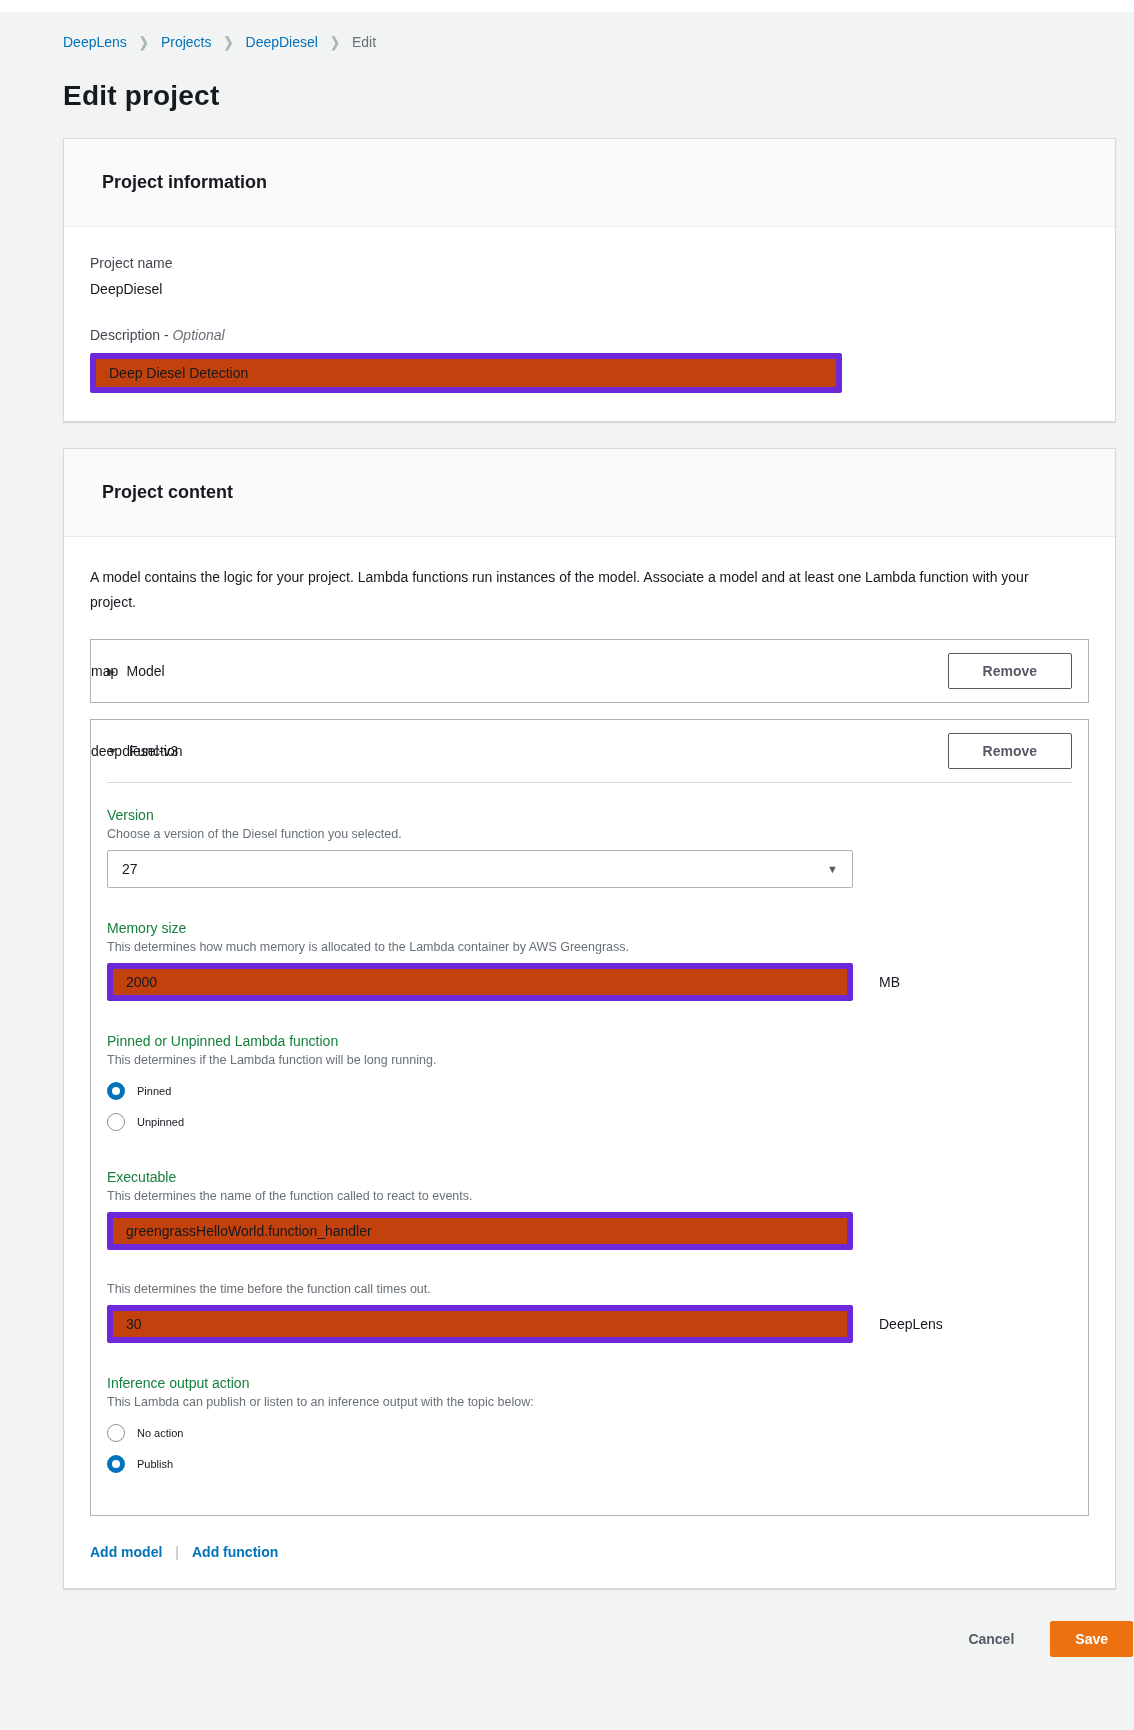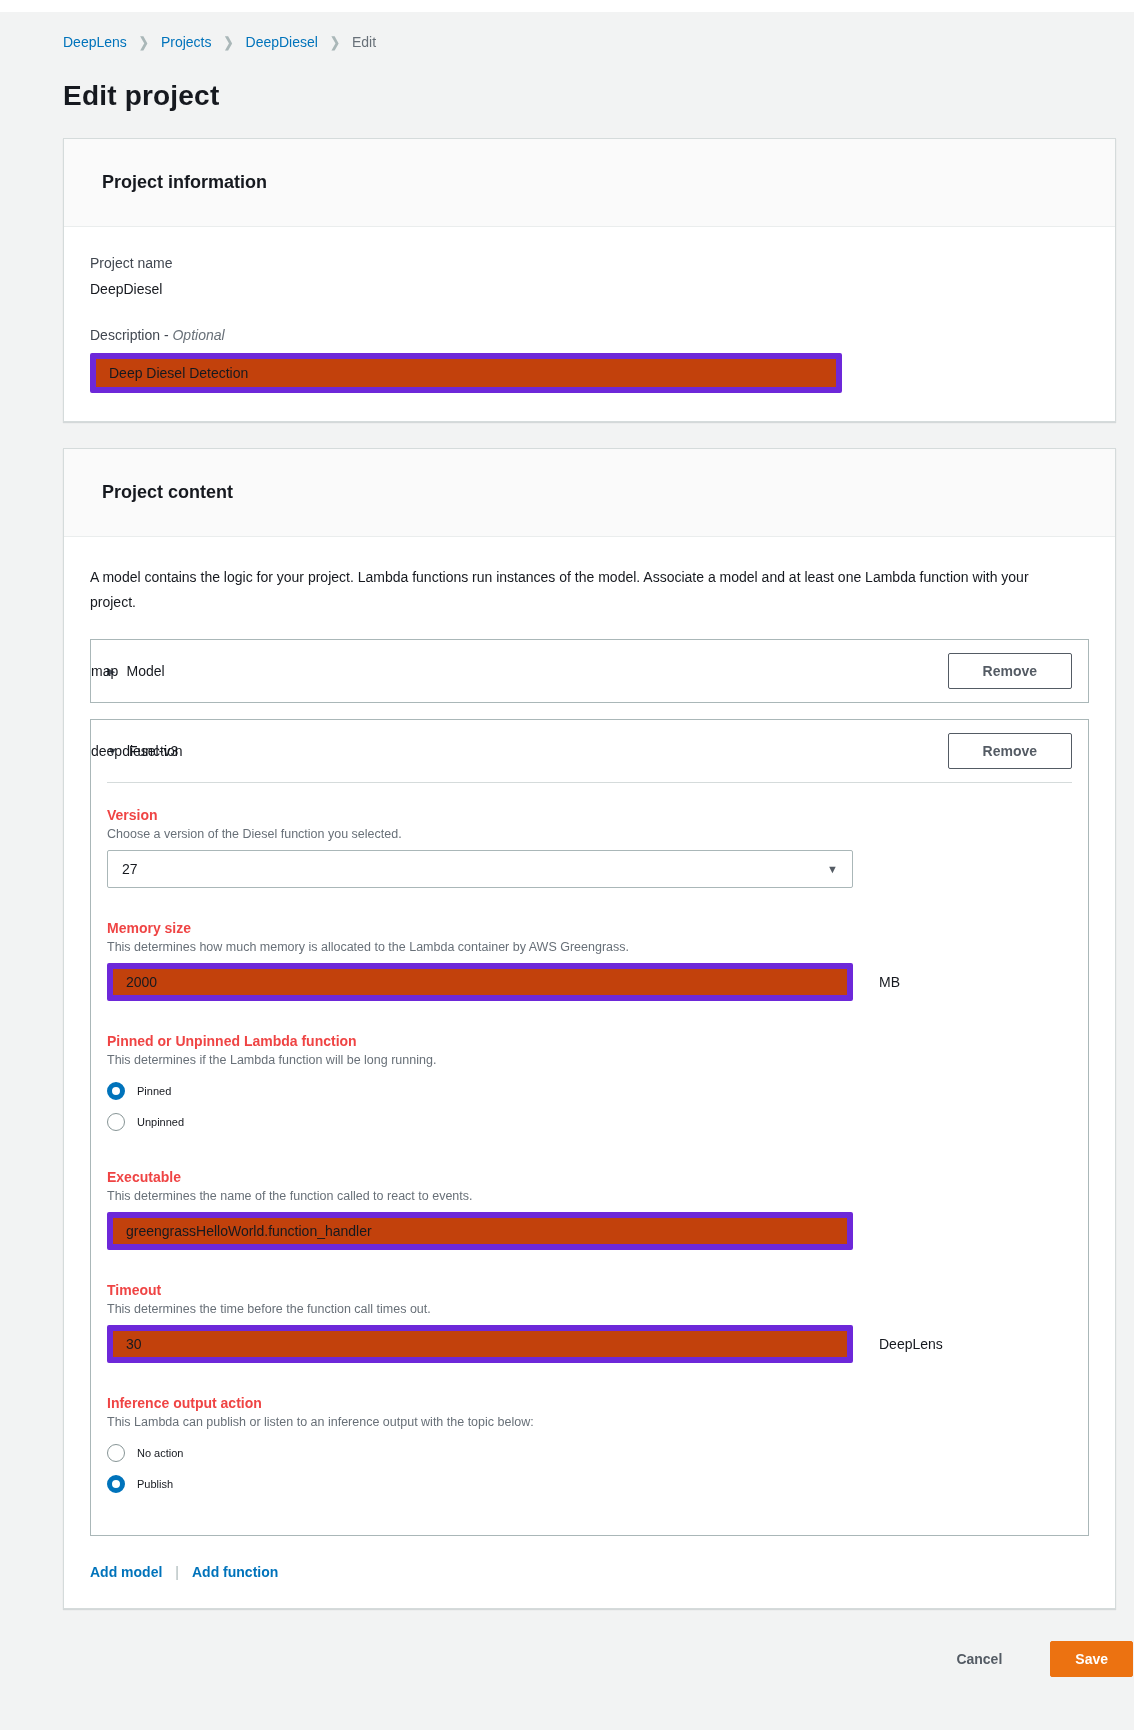--- a/index.html
+++ b/index.html
@@ -67,21 +67,21 @@
     margin-left: auto; position: relative; z-index: 1;
     background: #fff; border: 1px solid #545b64; border-radius: 2px;
     color: #545b64; font-weight: 700; font-size: 14px; font-family: inherit;
     padding: 9px 34px; cursor: pointer;
   }
   .model-box { margin-bottom: 16px; }
   .func-divider { border-bottom: 1px solid #d5dbdb; margin: 0 16px; }
   .func-form { padding: 24px 16px 4px 16px; }
 
   .group { margin-bottom: 32px; }
-  .group-label { font-size: 14px; color: #ef4444; font-weight: bold; }
+  .group-label { font-size: 14px; color: #15803d; }
   .group-desc { font-size: 12.5px; color: #687078; margin-top: 4px; }
   .control-row { display: flex; align-items: center; gap: 26px; margin-top: 9px; }
   .func-input { width: 746px; height: 38px; }
   .unit { font-size: 14px; color: #16191f; }
 
   .select-box {
     width: 746px; height: 38px; border: 1px solid #aab7b8; border-radius: 2px;
     background: #fff; display: flex; align-items: center; justify-content: space-between;
     padding: 0 14px; margin-top: 9px; cursor: pointer;
   }
@@ -99,21 +99,21 @@
 
   .add-links { display: flex; align-items: center; gap: 13px; margin-top: 28px; font-size: 14px; }
   .add-links a { color: #0073bb; font-weight: 700; text-decoration: none; cursor: pointer; }
   .links-pipe { color: #aab7b8; }
 
   
   .footer { display: flex; justify-content: flex-end; align-items: center; margin-top: 32px; width: 1070px; }
   .cancel-btn {
     background: none; border: none; font-family: inherit;
     font-size: 14px; font-weight: 700; color: #545b64; cursor: pointer;
-    margin-right: 42px;
+    margin-right: 30px;
   }
   .save-btn {
     background: #ec7211; border: 1px solid #ec7211; border-radius: 2px;
     color: #ffffff; font-size: 14px; font-weight: 700; font-family: inherit;
     padding: 9px 24px; cursor: pointer;
   }
 </style>
 </head>
 <body>
 
@@ -221,21 +221,20 @@
 
             <div class="group">
               <div class="group-label">Executable</div>
               <div class="group-desc">This determines the name of the function called to react to events.</div>
               <div class="control-row">
                 <input class="text-input func-input" type="text" value="greengrassHelloWorld.function_handler" style="">
               </div>
             </div>
 
             <div class="group">
-              <div class="group-label">Timeout</div>
               <div class="group-desc">This determines the time before the function call times out.</div>
               <div class="control-row">
                 <input class="text-input func-input" type="text" value="30" style="">
                 <span class="unit">DeepLens</span>
               </div>
             </div>
 
             <div class="group">
               <div class="group-label">Inference output action</div>
               <div class="group-desc">This Lambda can publish or listen to an inference output with the topic below:</div>

